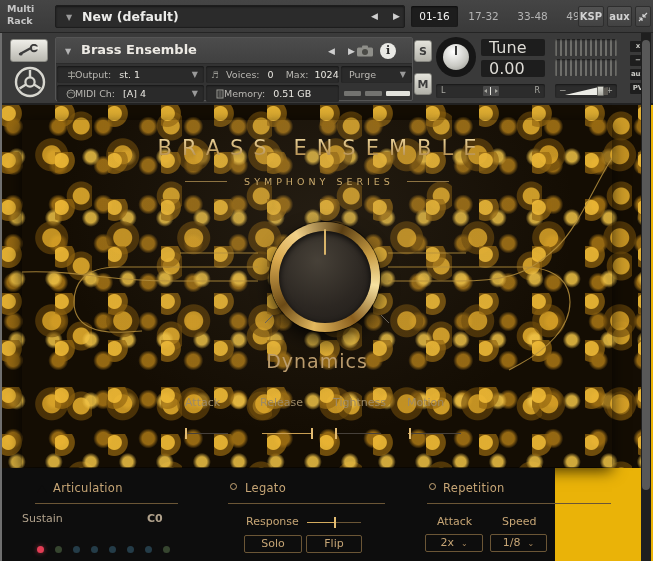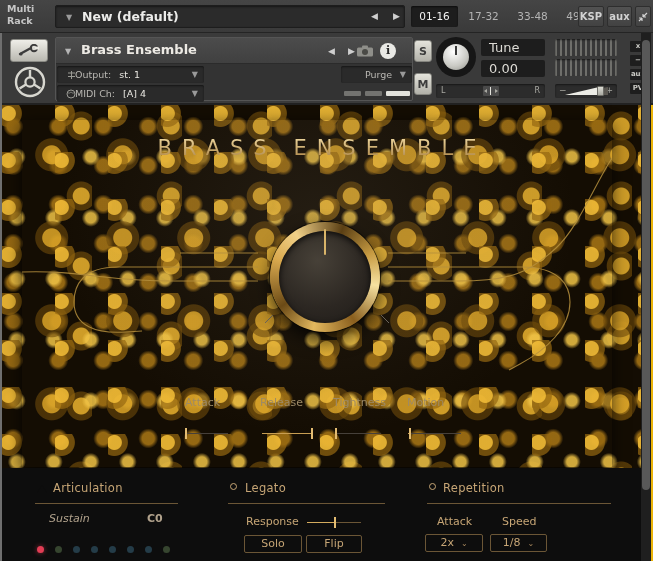--- a/index.html
+++ b/index.html
@@ -31,21 +31,21 @@
   .ibox{position:absolute;height:17px;background:#2a2a2a;border-radius:2px;box-shadow:inset 0 1px 2px rgba(0,0,0,.5);color:#c9c7c2;font-size:9.5px;line-height:17px;white-space:nowrap;}
   .ibox .ic{color:#9a9a94;margin:0 4px 0 5px;font-size:9px;}
   .ibox .lb{color:#b9b7b2;}
   .ibox .vl{color:#e9e7e1;margin-left:5px;}
   .ibox .dd{position:absolute;right:6px;top:0;font-size:8px;color:#9a9a9a;}
   .dash{position:absolute;height:5px;width:17px;border-radius:1px;background:#737370;top:53px;}
   .sm-btn{position:absolute;left:414px;width:18px;height:22px;background:linear-gradient(180deg,#e4e3db,#b2b1a9);border:1px solid #85857f;border-radius:3px;color:#3c3c3c;font-size:11px;font-weight:bold;text-align:center;line-height:21px;}
   .knob-well{position:absolute;left:436px;top:4px;width:40px;height:40px;border-radius:50%;background:#161616;}
   .tune-knob{position:absolute;left:7px;top:7px;width:26px;height:26px;border-radius:50%;background:radial-gradient(circle at 40% 30%,#ffffff,#c9c9c3 60%,#8e8e88);}
   .tune-knob .ptr{position:absolute;left:50%;top:2px;width:2px;height:9px;margin-left:-1px;background:#3a3a3a;}
-  .tbox{position:absolute;left:481px;width:64px;height:17px;background:#1d1d1d;border-radius:2px;color:#dddbd5;font-size:13px;line-height:17px;padding-left:8px;}
+  .tbox{position:absolute;left:481px;width:64px;height:17px;background:#1d1d1d;border-radius:2px;color:#dddbd5;font-size:16px;line-height:17px;padding-left:8px;}
   .pan{position:absolute;left:436px;top:51px;width:109px;height:14px;background:#2c2c2c;border-radius:2px;box-shadow:inset 0 1px 2px rgba(0,0,0,.5);color:#a8a8a2;font-size:8px;line-height:14px;}
   .pan .pl{position:absolute;left:5px;} .pan .pr{position:absolute;right:5px;}
   .pan-marker{position:absolute;left:50%;top:2px;width:16px;height:10px;margin-left:-8px;background:#4a4a4a;border-radius:1px;}
   .pan-marker i{position:absolute;left:50%;top:1px;width:1px;height:8px;margin-left:-0.5px;background:#e2e2dc;}
   .pan-marker u{position:absolute;top:3px;width:0;height:0;border-top:2px solid transparent;border-bottom:2px solid transparent;}
   .meter{position:absolute;left:555px;width:62px;height:17px;background:#2e2e2e;border-radius:1px;box-shadow:inset 0 1px 2px rgba(0,0,0,.6);background-image:repeating-linear-gradient(90deg,#6f6f6b 0 2px,#383838 2px 5px);}
   .vol{position:absolute;left:555px;top:51px;width:62px;height:14px;background:#2c2c2c;border-radius:2px;box-shadow:inset 0 1px 2px rgba(0,0,0,.5);color:#a8a8a2;font-size:9px;line-height:13px;}
   .vol .vm{position:absolute;left:4px;} .vol .vp{position:absolute;right:4px;}
   .wedge{position:absolute;bottom:3px;height:8px;clip-path:polygon(0 100%,100% 0,100% 100%);}
   .vol-handle{position:absolute;left:42px;top:2px;width:7px;height:10px;background:linear-gradient(180deg,#dcdcd4,#a9a9a1);border:1px solid #6d6d67;border-radius:1px;}
@@ -82,21 +82,21 @@
     background:radial-gradient(circle at 42% 32%,#474138,#2c2722 58%,#1e1b18);box-shadow:inset 0 2px 6px rgba(0,0,0,.8);}
   .big-knob .ptr{position:absolute;left:50%;top:7px;width:2px;height:26px;margin-left:-1px;background:#d9b469;border-radius:1px;transform-origin:50% 48px;}
   .dyn-label{position:absolute;left:0;top:230px;width:100%;text-align:center;font-size:19px;color:#bb9c6d;letter-spacing:1px;}
   .ms-label{position:absolute;top:276px;font-size:11px;color:#9d8a66;}
   .mslider{position:absolute;top:306px;height:10px;}
   .mslider .track{position:absolute;left:0;right:0;top:7px;height:1px;background:#46403a;}
   .mslider .fill{position:absolute;left:0;top:7px;height:1px;background:#c89e52;}
   .mslider .handle{position:absolute;top:2px;width:2px;height:11px;background:#e3bc72;transform:translateX(-50%);}
 
   
-  .strip{position:absolute;left:0;top:468px;width:650px;height:93px;background:#0d0d0d;}
+  .strip{position:absolute;left:0;top:468px;width:555px;height:93px;background:#0d0d0d;}
   .sec-head{position:absolute;font-size:11.5px;color:#c6a575;letter-spacing:.3px;}
   .sec-line{position:absolute;height:1px;background:#6b5636;}
   .tri-ic{position:absolute;width:0;height:0;border-left:5px solid transparent;border-right:5px solid transparent;border-bottom:8px solid #0d0d0d;}
   .tri-ic::after{content:"";position:absolute;left:-6px;top:-1px;width:0;height:0;border-left:6px solid transparent;border-right:6px solid transparent;border-bottom:10px solid #c6a575;z-index:-1;}
   .circ-ic{position:absolute;width:7px;height:7px;border:1px solid #c6a575;border-radius:50%;}
   .sub-lab{position:absolute;font-size:11px;color:#b1a28c;}
   .art-dot{width:7px;height:7px;border-radius:50%;display:inline-block;margin-right:11px;}
   .gbtn{position:absolute;height:18px;border:1px solid #6b5636;border-radius:2px;color:#c6a575;font-size:11px;text-align:center;line-height:16px;background:transparent;}
   .gdd .dc{font-size:8px;margin-left:7px;color:#a8885c;}
   .rslider{position:absolute;height:11px;}
@@ -169,35 +169,50 @@
       </div>
 
       <div class="ibox" style="left:1px;top:28px;width:147px;">
         <svg class="ic" width="9" height="10" viewBox="0 0 9 10" style="position:absolute;left:5px;top:4px;">
           <path d="M1 3 h3 M1 6.5 h3 M4.5 1 v8 M4.5 3 h3.5 M4.5 6.5 h3.5" stroke="#9a9a94" stroke-width="1" fill="none"></path>
         </svg>
         <span class="lb" style="margin-left:18px;">Output:</span>
         <span class="vl">st. 1</span>
         <span class="dd">▼</span>
       </div>
+      <div class="ibox" style="left:150px;top:28px;width:133px;">
+        <span class="ic">♬</span>
+        <span class="lb">Voices:</span>
+        <span class="vl">0</span>
+        <span class="lb" style="margin-left:9px;">Max:</span>
+        <span class="vl" style="margin-left:3px;">1024</span>
+      </div>
       <div class="ibox" style="left:285px;top:28px;width:71px;">
-        <span class="lb" style="margin-left:24px;">Purge</span>
+        <span class="lb" style="margin-left:8px;">Purge</span>
         <span class="dd">▼</span>
       </div>
 
       <div class="ibox" style="left:1px;top:47px;width:147px;">
         <svg class="ic" width="10" height="10" viewBox="0 0 10 10" style="position:absolute;left:4px;top:4px;">
           <circle cx="5" cy="5" r="4" fill="none" stroke="#9a9a94" stroke-width="1"></circle>
           <circle cx="3" cy="4" r="0.7" fill="#9a9a94"></circle>
             <circle cx="5" cy="3.4" r="0.7" fill="#9a9a94"></circle>
             <circle cx="7" cy="4" r="0.7" fill="#9a9a94"></circle>
         </svg>
         <span class="lb" style="margin-left:18px;text-align:center;">MIDI Ch:</span>
         <span class="vl">[A] 4</span>
         <span class="dd">▼</span>
+      </div>
+      <div class="ibox" style="left:150px;top:47px;width:133px;">
+        <svg class="ic" width="8" height="10" viewBox="0 0 8 10" style="position:absolute;left:5px;top:4px;">
+          <rect x="1" y="1" width="6" height="8" fill="none" stroke="#9a9a94" stroke-width="1"></rect>
+          <path d="M2.5 3 h3 M2.5 5 h3 M2.5 7 h3" stroke="#9a9a94" stroke-width="0.8"></path>
+        </svg>
+        <span class="lb" style="margin-left:18px;">Memory:</span>
+        <span class="vl">0.51 GB</span>
       </div>
       <span class="dash" style="left:288px;"></span>
       <span class="dash" style="left:309px;"></span>
       <span class="dash" style="left:330px;background:#e2e2dc;width:24px;"></span>
     </div>
 
     <div class="sm-btn" style="top:7px;">S</div>
     <div class="sm-btn" style="top:40px;">M</div>
 
     <div class="knob-well">
@@ -247,25 +262,31 @@
           <path d="M366 147 H500 C538 147 548 166 548 182 C548 208 524 230 498 244 L487 250"></path>
           <path d="M366 161 H436 C490 161 508 152 534 128 C556 108 572 66 590 38"></path>
         </g>
         <g stroke="#6e675e" stroke-width="1">
           <path d="M243 203 L251 195"></path>
           <path d="M359 195 L367 203"></path>
         </g>
       </svg>
 
       <div class="big-title">BRASS ENSEMBLE</div>
+      <div class="sub-row">
+        <span class="sub-line"></span>
+        <span class="sub-title">SYMPHONY SERIES</span>
+        <span class="sub-line"></span>
+      </div>
 
       <div class="big-knob">
         <div class="inner"></div>
         <span class="ptr" style="transform: rotate(0deg);"></span>
       </div>
+      <div class="dyn-label">Dynamics</div>
 
       <span class="ms-label" style="left:163px;">Attack</span>
       <span class="ms-label" style="left:238px;">Release</span>
       <span class="ms-label" style="left:311px;">Tightness</span>
       <span class="ms-label" style="left:385px;">Motion</span>
 
       <div class="mslider" style="left:163px;width:43px;">
         <span class="track"></span>
         <span class="fill" style="width: 3%;"></span>
         <span class="handle" style="left: 3%;"></span>
@@ -286,21 +307,21 @@
         <span class="handle" style="left: 3%;"></span>
       </div>
     </div>
   </div>
 
   <div class="strip">
 
     <span class="tri-ic" style="left:37px;top:17px;"></span>
     <span class="sec-head" style="left:53px;top:13px;">Articulation</span>
     <span class="sec-line" style="left:35px;top:35px;width:143px;"></span>
-    <span class="sub-lab" style="left:49px;top:44px;font-style:italic;">Sustain</span>
+    <span class="sub-lab" style="left:22px;top:44px;">Sustain</span>
     <span class="sub-lab" style="left:147px;top:44px;font-weight:bold;">C0</span>
     <div style="position:absolute;left:37px;top:70px;"><span class="art-dot" style="background: rgb(226, 61, 84); box-shadow: rgba(226, 61, 84, 0.6) 0px 0px 5px;"></span><span class="art-dot" style="background: rgb(54, 69, 47);"></span><span class="art-dot" style="background: rgb(36, 60, 72);"></span><span class="art-dot" style="background: rgb(36, 60, 72);"></span><span class="art-dot" style="background: rgb(36, 60, 72);"></span><span class="art-dot" style="background: rgb(36, 60, 72);"></span><span class="art-dot" style="background: rgb(36, 60, 72);"></span><span class="art-dot" style="background: rgb(54, 69, 47);"></span></div>
 
     <span class="circ-ic" style="left:230px;top:15px;"></span>
     <span class="sec-head" style="left:245px;top:13px;">Legato</span>
     <span class="sec-line" style="left:228px;top:35px;width:157px;"></span>
     <span class="sub-lab" style="left:246px;top:47px;color:#c6a575;">Response</span>
     <div class="rslider" style="left:307px;top:49px;width:54px;">
       <span class="track"></span>
       <span class="fill" style="width: 52%;"></span>

